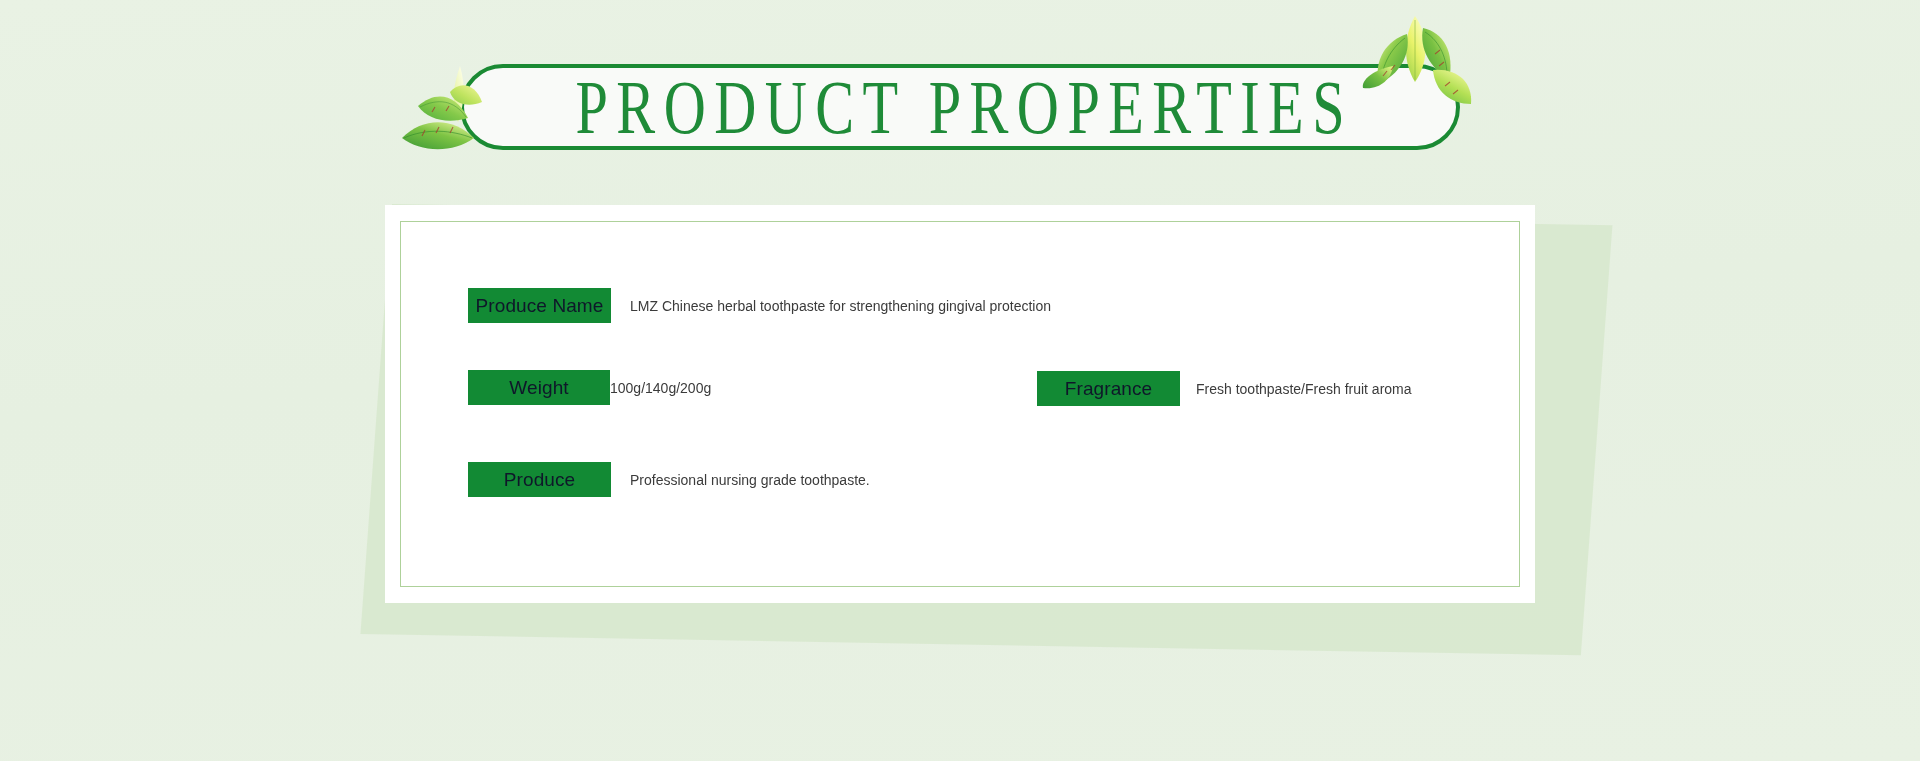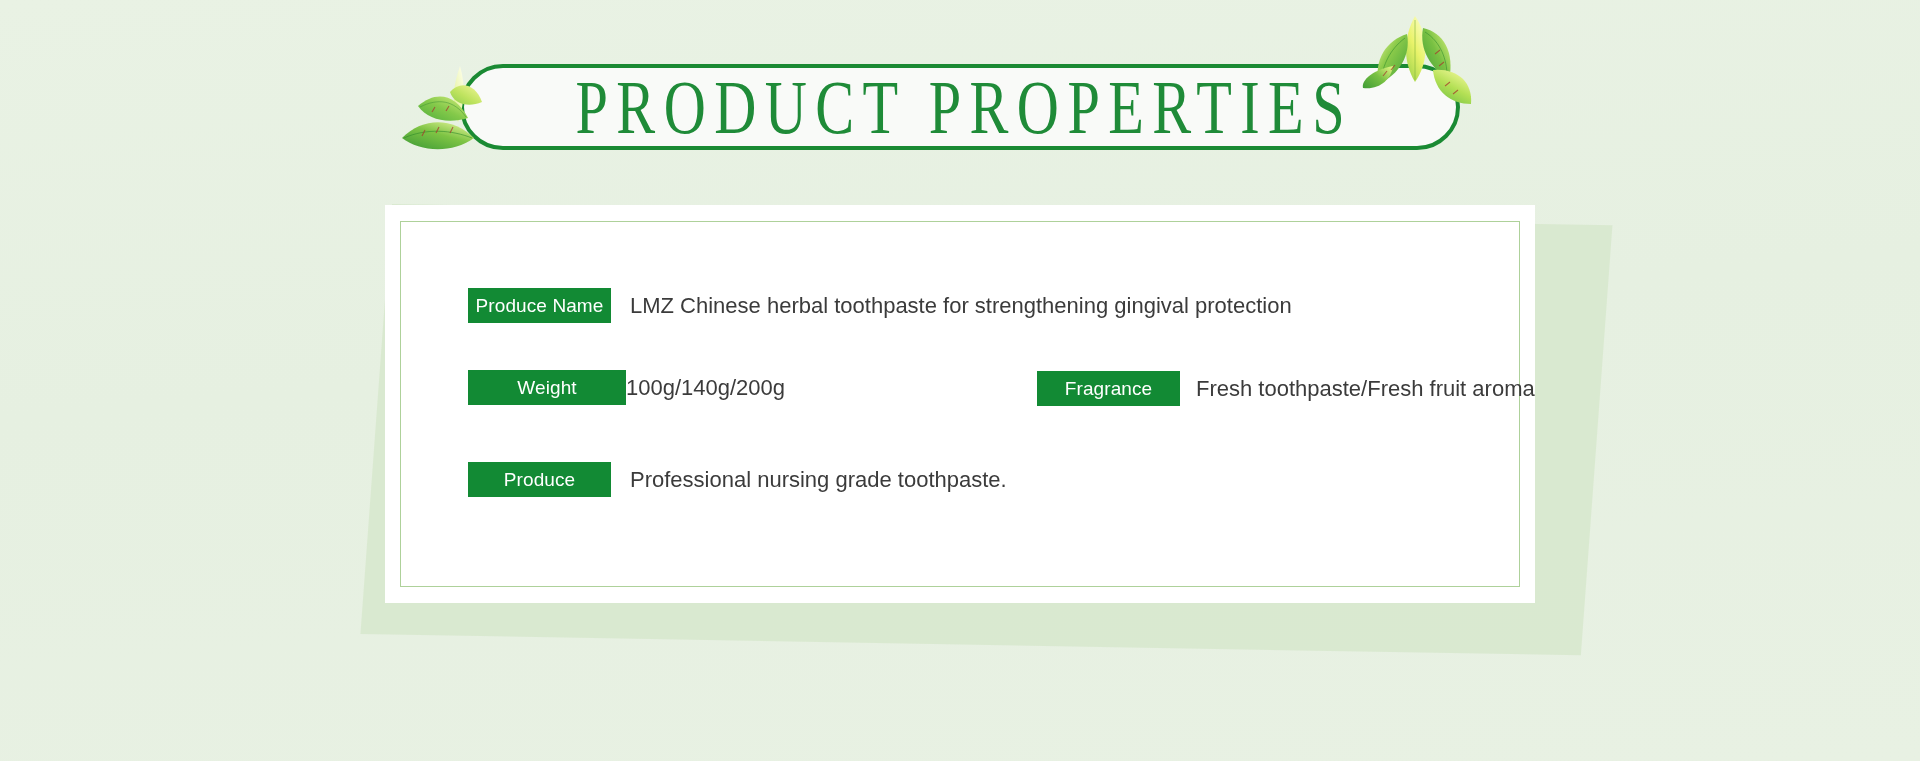--- a/index.html
+++ b/index.html
@@ -125,43 +125,43 @@
   }
   .spec-row {
     position: absolute;
     display: flex;
     align-items: center;
   }
   .spec-badge {
     box-sizing: border-box;
     height: 35px;
     background: #128a34;
-    color: #ffffff;
+    color: #0f172a;
     display: flex;
     align-items: center;
     justify-content: center;
     font-size: 19px;
     line-height: 1;
     letter-spacing: .1px;
     white-space: nowrap;
     padding: 0 8px;
   }
   .spec-badge.wide-fit { padding: 0 7px; }
   .spec-value {
-    font-size: 22px;
+    font-size: 14px;
     color: #3b3b3b;
     white-space: nowrap;
   }
 
   #row-name   { left: 468px; top: 288px; }
   #row-name   .spec-badge { width: 143px; }
   #row-name   .spec-value { margin-left: 19px; }
 
   #row-weight { left: 468px; top: 370px; }
-  #row-weight .spec-badge { width: 158px; }
+  #row-weight .spec-badge { width: 142px; }
   #row-weight .spec-value { }
 
   #row-fragrance { left: 1003px; top: 371px; }
   #row-fragrance .spec-badge { width: 143px; margin-left: 34px; }
   #row-fragrance .spec-value { margin-left: 16px; }
 
   #row-efficacy { left: 468px; top: 462px; }
   #row-efficacy .spec-badge { width: 143px; }
   #row-efficacy .spec-value { margin-left: 19px; }
 </style>

